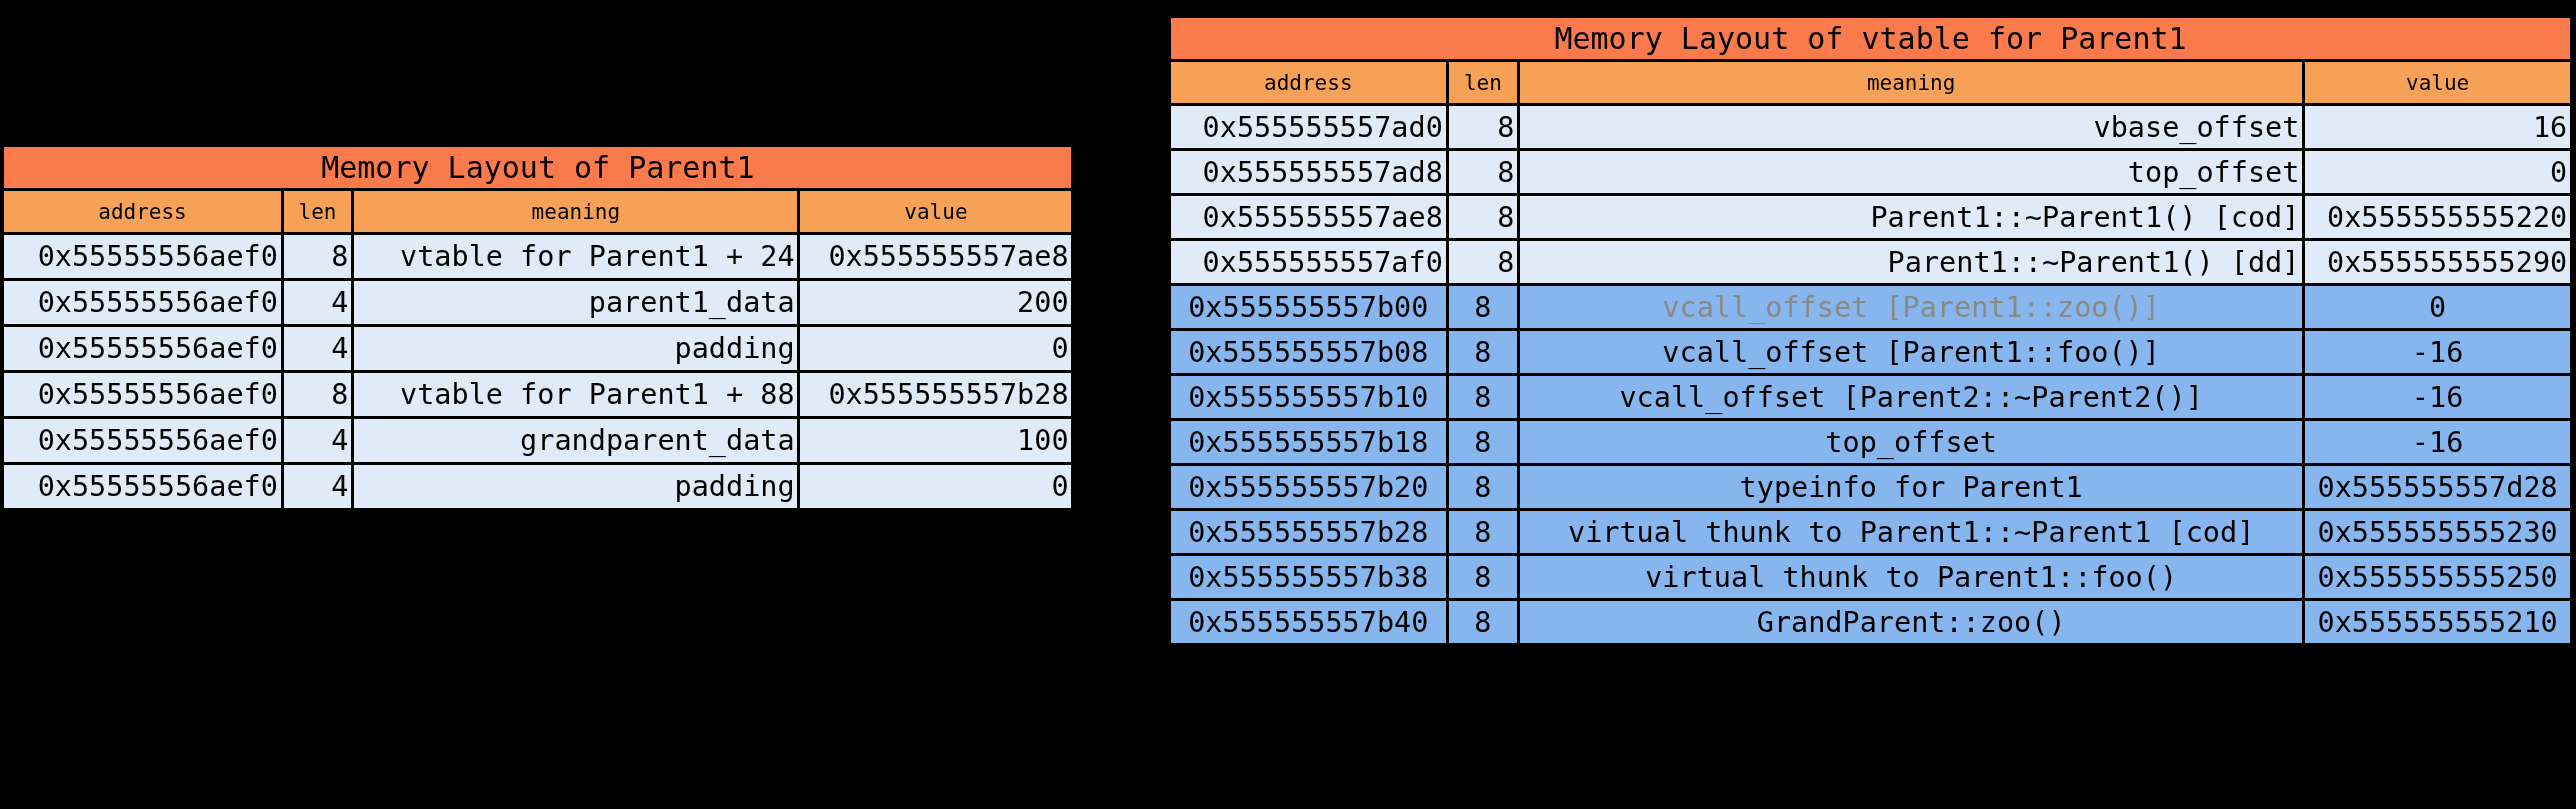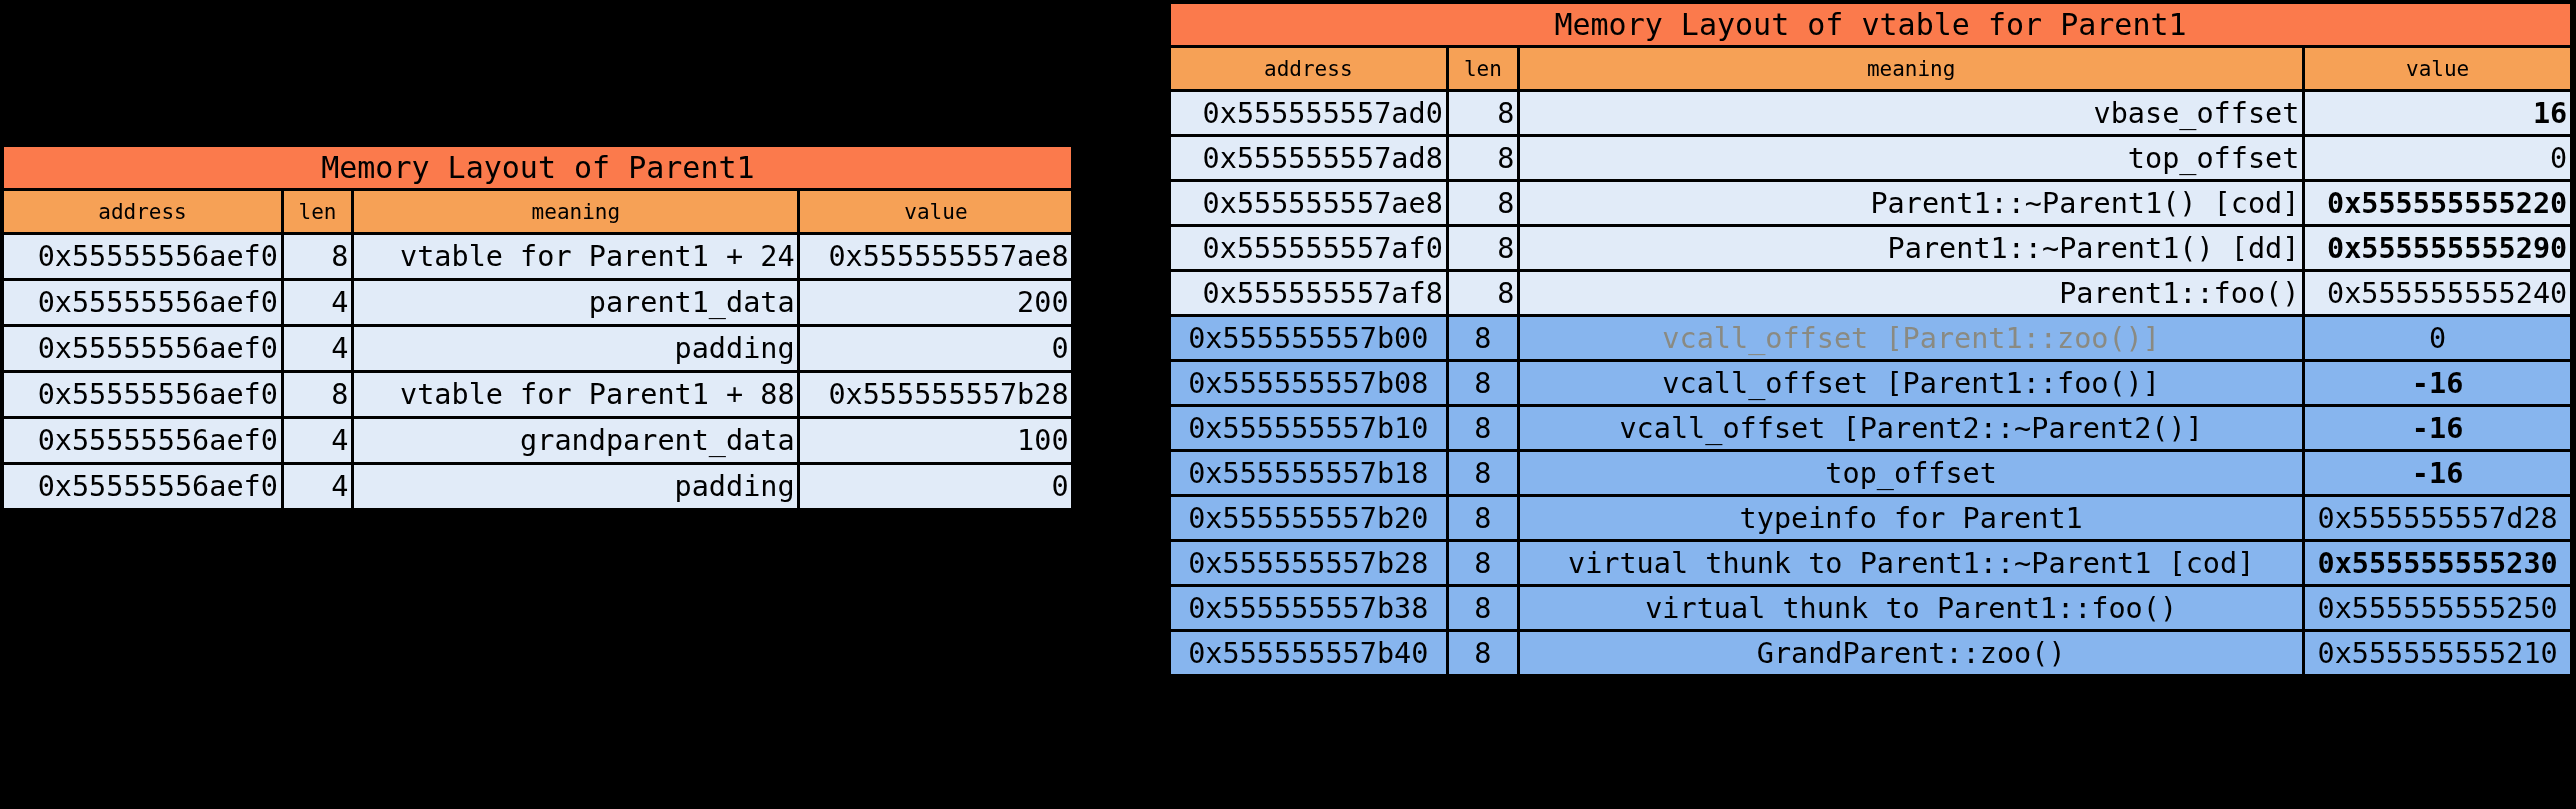--- a/index.html
+++ b/index.html
@@ -9,21 +9,21 @@
   }
   body {
     width: 2576px;
     height: 810px;
     position: relative;
     font-family: "DejaVu Sans Mono", monospace;
     overflow: hidden;
   }
   .tbl-wrap { position: absolute; }
   .tbl-wrap.left  { left: 1.4px;    top: 144px; width: 1073px; }
-  .tbl-wrap.right { left: 1168px; top: 1px;   width: 1405px; }
+  .tbl-wrap.right { left: 1168px; top: 15px;   width: 1405px; }
 
   table.tbl {
     border-collapse: collapse;
     table-layout: fixed;
     width: 100%;
   }
   .tbl th, .tbl td {
     border: 3.6px solid var(--border, #000);
     text-align: center;
     vertical-align: middle;
@@ -45,21 +45,21 @@
   }
   .data-row td {
     font-size: 28.5px;
     height: 43px;
   }
   .tbl-wrap.right .data-row td { height: 42px; }
 
   .data-row.band-light td { background: var(--row-light, #E1EBF8); text-align: right; }
   .data-row.band-dark  td { background: var(--row-dark,  #87B5EE); }
 
-  td.bold  { font-weight: bold; }
+  td.bold  { font-weight: normal; }
   td.muted { color: var(--muted, #8A8A82); }
 
   
   .tbl-wrap.left  col.c-addr    { width: 26.1%; }
   .tbl-wrap.left  col.c-len     { width: 6.6%;  }
   .tbl-wrap.left  col.c-meaning { width: 41.7%; }
   .tbl-wrap.left  col.c-value   { width: 25.6%; }
   
   .tbl-wrap.right col.c-addr    { width: 19.8%; }
   .tbl-wrap.right col.c-len     { width: 5.1%;  }
@@ -166,26 +166,20 @@
     <td>8</td>
     <td>Parent1::~Parent1() [cod]</td>
     <td class="bold">0x555555555220</td>
   </tr>
         <tr class="data-row band-light">
     <td>0x555555557af0</td>
     <td>8</td>
     <td>Parent1::~Parent1() [dd]</td>
     <td class="bold">0x555555555290</td>
   </tr>
-        <tr class="data-row band-light">
-    <td>0x555555557af8</td>
-    <td>8</td>
-    <td>Parent1::foo()</td>
-    <td>0x555555555240</td>
-  </tr>
         <tr class="data-row band-dark">
     <td>0x555555557b00</td>
     <td>8</td>
     <td class="muted">vcall_offset [Parent1::zoo()]</td>
     <td>0</td>
   </tr>
         <tr class="data-row band-dark">
     <td>0x555555557b08</td>
     <td>8</td>
     <td>vcall_offset [Parent1::foo()]</td>

